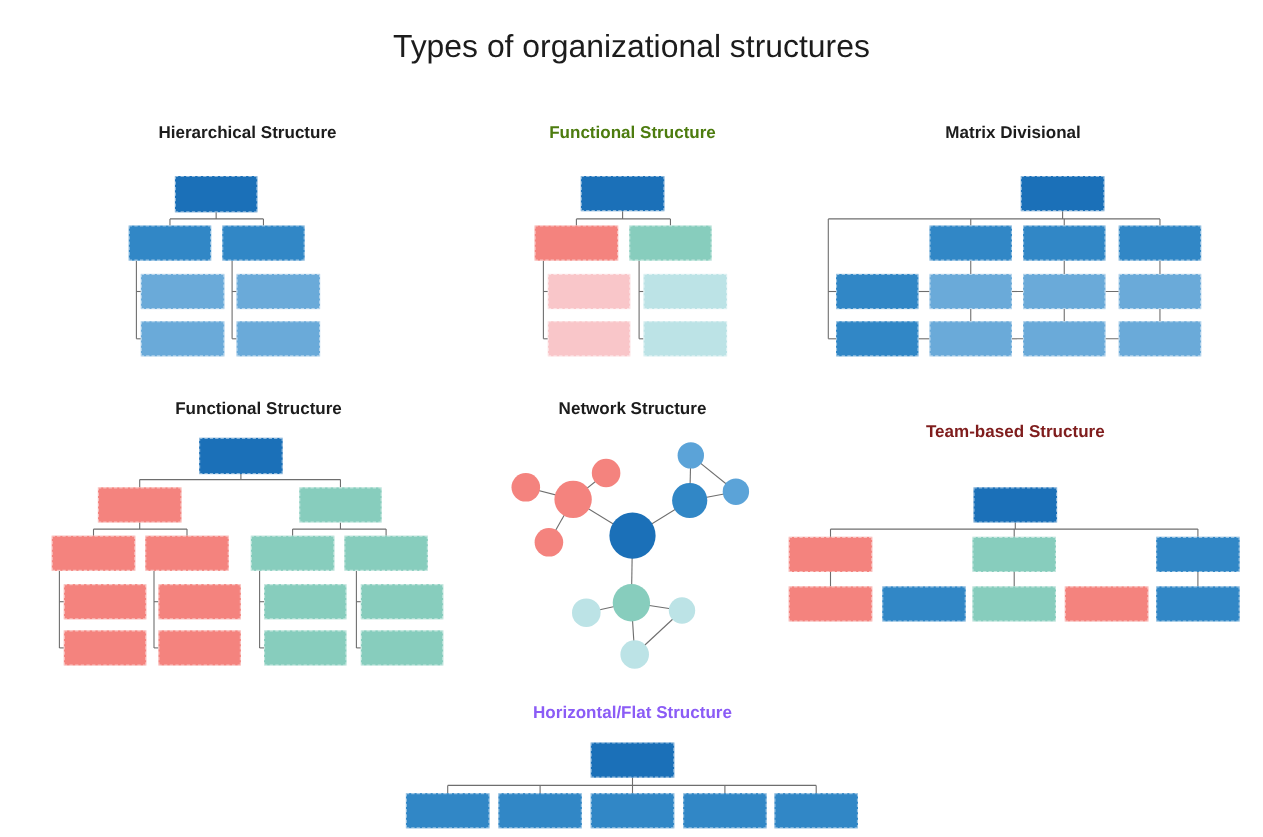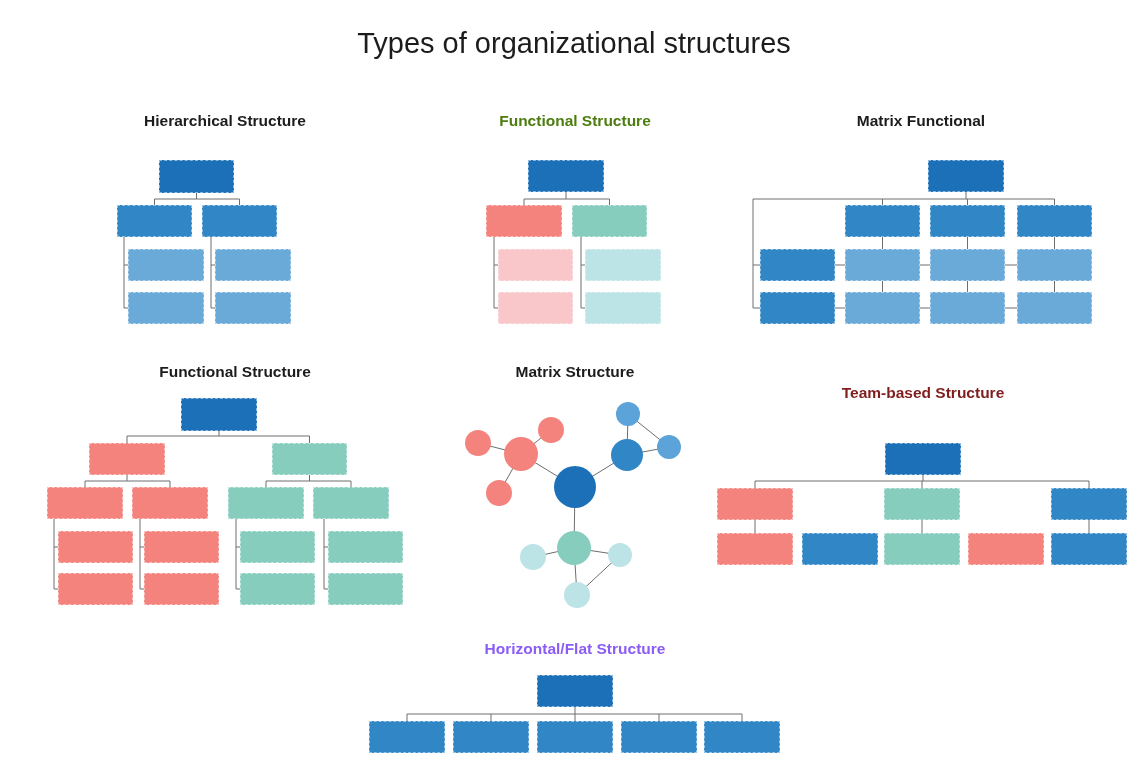--- a/index.html
+++ b/index.html
@@ -161,21 +161,21 @@
     <div class="org-box" style="left: 128px; top: 292px; width: 76px; height: 32px; background: rgb(106, 170, 217);"></div>
     <div class="org-box" style="left: 215px; top: 292px; width: 76px; height: 32px; background: rgb(106, 170, 217);"></div>
     <div class="section-title" style="left: 575px; top: 112px; color: #4d7c0f;">Functional Structure</div>
     <div class="org-box" style="left: 528px; top: 160px; width: 76px; height: 32px; background: rgb(27, 112, 184);"></div>
     <div class="org-box" style="left: 486px; top: 205px; width: 76px; height: 32px; background: rgb(244, 131, 126);"></div>
     <div class="org-box" style="left: 572px; top: 205px; width: 75px; height: 32px; background: rgb(135, 205, 189);"></div>
     <div class="org-box" style="left: 498px; top: 249px; width: 75px; height: 32px; background: rgb(249, 198, 201);"></div>
     <div class="org-box" style="left: 585px; top: 249px; width: 76px; height: 32px; background: rgb(188, 227, 230);"></div>
     <div class="org-box" style="left: 498px; top: 292px; width: 75px; height: 32px; background: rgb(249, 198, 201);"></div>
     <div class="org-box" style="left: 585px; top: 292px; width: 76px; height: 32px; background: rgb(188, 227, 230);"></div>
-    <div class="section-title" style="left: 921px; top: 112px; color: rgb(28, 28, 28);">Matrix Functional</div>
+    <div class="section-title" style="left: 921px; top: 112px; color: rgb(28, 28, 28);">Matrix Divisional</div>
     <div class="org-box" style="left: 928px; top: 160px; width: 76px; height: 32px; background: rgb(27, 112, 184);"></div>
     <div class="org-box" style="left: 845px; top: 205px; width: 75px; height: 32px; background: rgb(49, 135, 198);"></div>
     <div class="org-box" style="left: 930px; top: 205px; width: 75px; height: 32px; background: rgb(49, 135, 198);"></div>
     <div class="org-box" style="left: 1017px; top: 205px; width: 75px; height: 32px; background: rgb(49, 135, 198);"></div>
     <div class="org-box" style="left: 760px; top: 249px; width: 75px; height: 32px; background: rgb(49, 135, 198);"></div>
     <div class="org-box" style="left: 845px; top: 249px; width: 75px; height: 32px; background: rgb(106, 170, 217);"></div>
     <div class="org-box" style="left: 930px; top: 249px; width: 75px; height: 32px; background: rgb(106, 170, 217);"></div>
     <div class="org-box" style="left: 1017px; top: 249px; width: 75px; height: 32px; background: rgb(106, 170, 217);"></div>
     <div class="org-box" style="left: 760px; top: 292px; width: 75px; height: 32px; background: rgb(49, 135, 198);"></div>
     <div class="org-box" style="left: 845px; top: 292px; width: 75px; height: 32px; background: rgb(106, 170, 217);"></div>
@@ -190,21 +190,21 @@
     <div class="org-box" style="left: 228px; top: 487px; width: 76px; height: 32px; background: rgb(135, 205, 189);"></div>
     <div class="org-box" style="left: 313px; top: 487px; width: 76px; height: 32px; background: rgb(135, 205, 189);"></div>
     <div class="org-box" style="left: 58px; top: 531px; width: 75px; height: 32px; background: rgb(244, 131, 126);"></div>
     <div class="org-box" style="left: 144px; top: 531px; width: 75px; height: 32px; background: rgb(244, 131, 126);"></div>
     <div class="org-box" style="left: 240px; top: 531px; width: 75px; height: 32px; background: rgb(135, 205, 189);"></div>
     <div class="org-box" style="left: 328px; top: 531px; width: 75px; height: 32px; background: rgb(135, 205, 189);"></div>
     <div class="org-box" style="left: 58px; top: 573px; width: 75px; height: 32px; background: rgb(244, 131, 126);"></div>
     <div class="org-box" style="left: 144px; top: 573px; width: 75px; height: 32px; background: rgb(244, 131, 126);"></div>
     <div class="org-box" style="left: 240px; top: 573px; width: 75px; height: 32px; background: rgb(135, 205, 189);"></div>
     <div class="org-box" style="left: 328px; top: 573px; width: 75px; height: 32px; background: rgb(135, 205, 189);"></div>
-    <div class="section-title" style="left: 575px; top: 363px; color: rgb(28, 28, 28);">Matrix Structure</div>
+    <div class="section-title" style="left: 575px; top: 363px; color: rgb(28, 28, 28);">Network Structure</div>
     <div class="section-title" style="left: 923px; top: 384px; color: #7f1d1d;">Team-based Structure</div>
     <div class="org-box" style="left: 885px; top: 443px; width: 76px; height: 32px; background: rgb(27, 112, 184);"></div>
     <div class="org-box" style="left: 717px; top: 488px; width: 76px; height: 32px; background: rgb(244, 131, 126);"></div>
     <div class="org-box" style="left: 884px; top: 488px; width: 76px; height: 32px; background: rgb(135, 205, 189);"></div>
     <div class="org-box" style="left: 1051px; top: 488px; width: 76px; height: 32px; background: rgb(49, 135, 198);"></div>
     <div class="org-box" style="left: 717px; top: 533px; width: 76px; height: 32px; background: rgb(244, 131, 126);"></div>
     <div class="org-box" style="left: 802px; top: 533px; width: 76px; height: 32px; background: rgb(49, 135, 198);"></div>
     <div class="org-box" style="left: 884px; top: 533px; width: 76px; height: 32px; background: rgb(135, 205, 189);"></div>
     <div class="org-box" style="left: 968px; top: 533px; width: 76px; height: 32px; background: rgb(244, 131, 126);"></div>
     <div class="org-box" style="left: 1051px; top: 533px; width: 76px; height: 32px; background: rgb(49, 135, 198);"></div>

